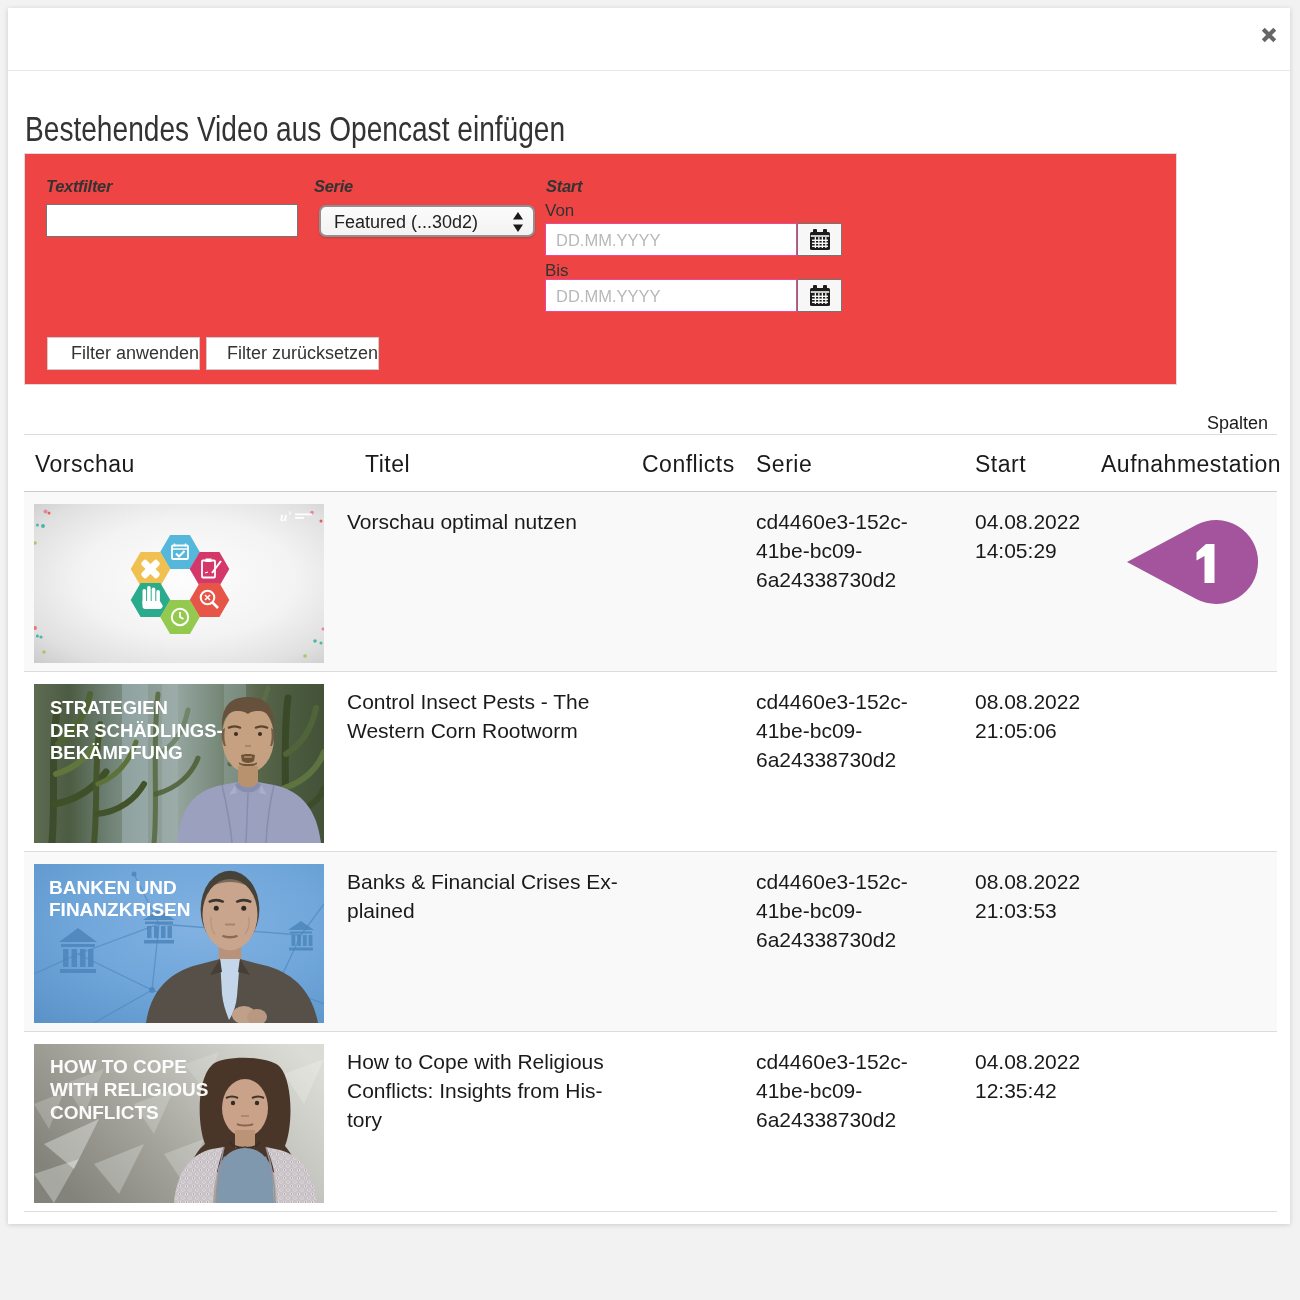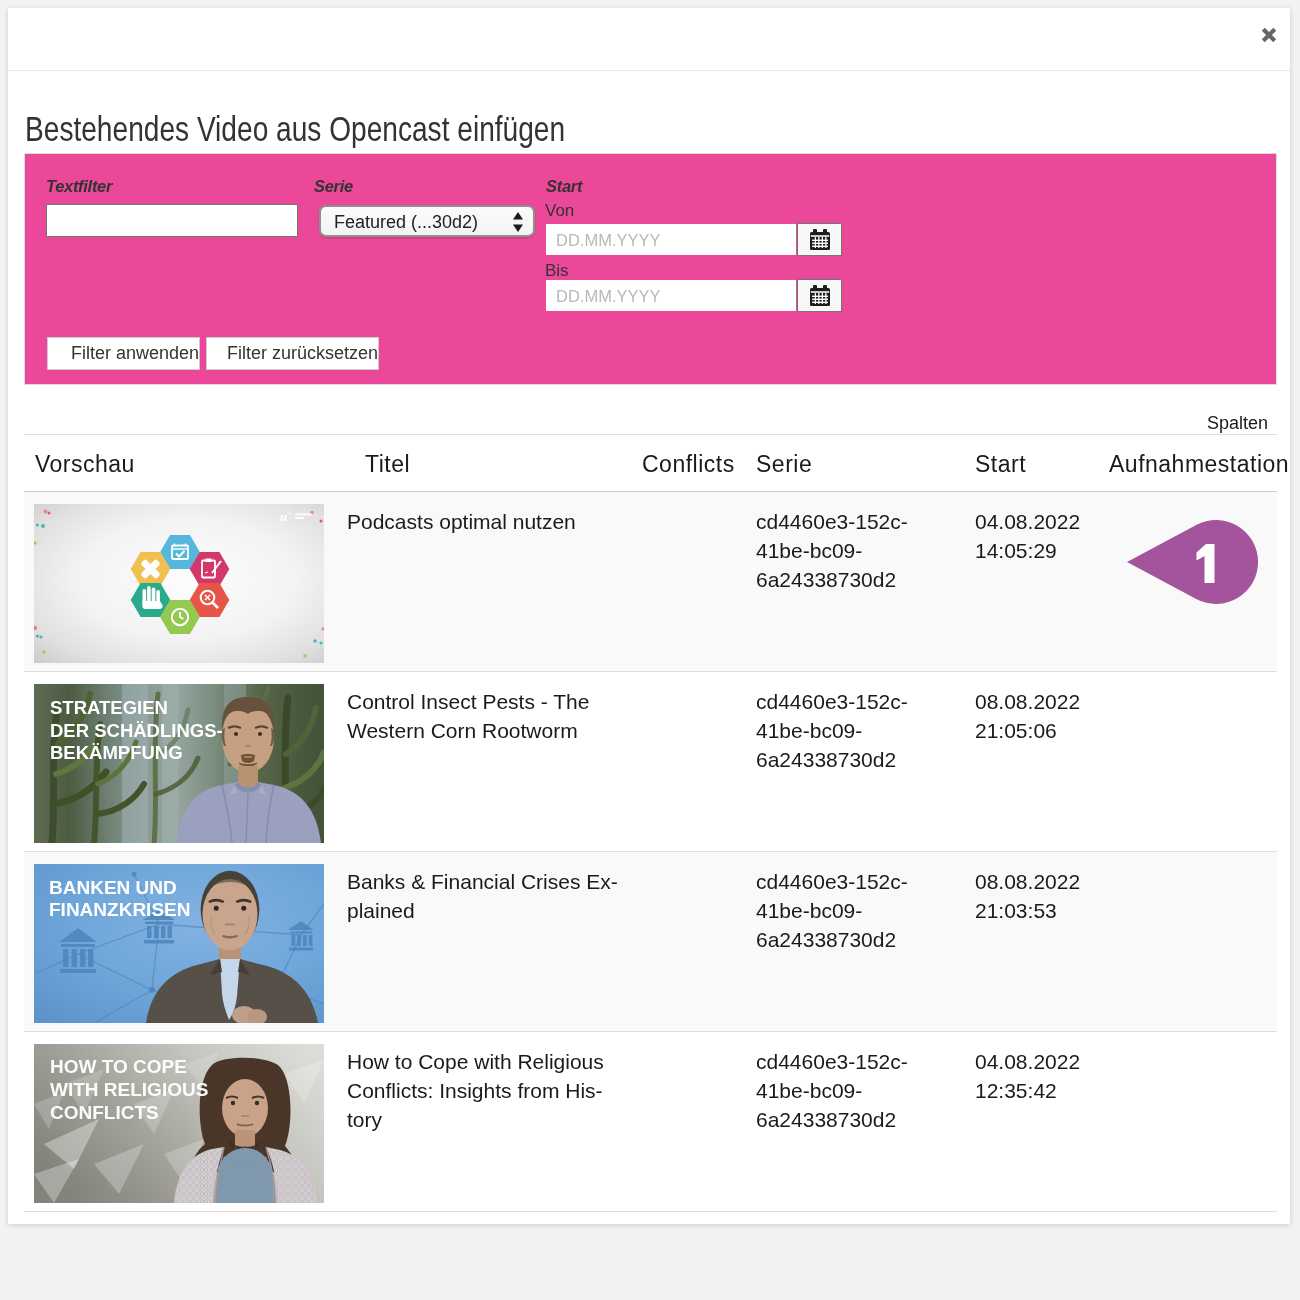--- a/index.html
+++ b/index.html
@@ -2,21 +2,21 @@
 <html lang="de"><head>
 <meta charset="utf-8">
 <style>
 * { margin:0; padding:0; box-sizing:border-box; }
 html,body { width:1300px; height:1300px; background:#f2f2f2; font-family:"Liberation Sans", sans-serif; }
 .page { position:relative; width:1300px; height:1300px; background:#f2f2f2; overflow:hidden; }
 .modal { position:absolute; left:8px; top:8px; width:1282px; height:1216px; background:#fff; box-shadow:0 1px 5px rgba(0,0,0,0.16); }
 .mhead { position:absolute; left:0; top:0; width:100%; height:63px; border-bottom:1px solid #e8e8e8; }
 .closex { position:absolute; left:1252px; top:18px; width:18px; height:18px; }
 h1.title { position:absolute; left:17px; top:102px; font-size:35px; font-weight:400; color:#333; line-height:38px; transform:scaleX(0.803); transform-origin:left top; white-space:nowrap; }
-.fpanel { position:absolute; left:16px; top:145px; width:1253px; height:232px; border:1px solid #ddd; background:#ec4899; }
+.fpanel { position:absolute; left:16px; top:145px; width:1153px; height:232px; border:1px solid #ddd; background:#ef4444; }
 .flabel { position:absolute; font-style:italic; font-size:16.5px; font-weight:600; color:#333; line-height:20px; letter-spacing:-0.3px; }
 .slabel { position:absolute; font-size:17px; color:#333; line-height:20px; }
 .tinput { position:absolute; border:1px solid #757575; background:#fff; }
 .selectbox { position:absolute; left:294px; top:51px; width:216px; height:32px; border:2px solid #909090; border-radius:7px; background:linear-gradient(#fbfbfb,#f3f3f3); box-shadow:0 1px 2px rgba(0,0,0,0.18); }
 .selectbox .stext { position:absolute; left:13px; top:5px; font-size:18px; color:#222; line-height:21px; }
 .selectbox svg { position:absolute; right:9px; top:6px; }
 .dwrap { position:absolute; width:297px; height:33px; }
 .dinput { position:absolute; left:0; top:0; width:252px; height:33px; border:1px solid #ec4899; background:#fff; }
 .dinput .ph { position:absolute; left:10px; top:7px; font-size:16.5px; color:#b8b8b8; }
 .dbtn { position:absolute; right:0; top:0; width:45px; height:33px; border:1px solid #757575; background:#f7f7f7; }
@@ -109,21 +109,21 @@
       <div class="fbtn" style="left:181px; top:183px; width:173px;">Filter zurücksetzen</div>
     </div>
     <div class="spalten">Spalten</div>
     <div class="tbl">
       <div class="thead">
         <div class="th" style="left:11px;">Vorschau</div>
         <div class="th" style="left:323px;margin-left:18px;">Titel</div>
         <div class="th" style="left:618px;">Conflicts</div>
         <div class="th" style="left:732px;">Serie</div>
         <div class="th" style="left:951px;">Start</div>
-        <div class="th" style="left:1077px;margin-left:8px;">Aufnahmestation</div>
+        <div class="th" style="left:1077px;">Aufnahmestation</div>
       </div>
       <div class="row odd">
         <svg class="thumb" viewBox="0 0 290 159">
           <defs>
             <radialGradient id="t1bg" cx="0.53" cy="0.47" r="0.75">
               <stop offset="0" stop-color="#fdfdfd"></stop>
                 <stop offset="0.5" stop-color="#f3f3f3"></stop>
                 <stop offset="0.8" stop-color="#e0e0e0"></stop>
                 <stop offset="1" stop-color="#cbcbcb"></stop>
             </radialGradient>
@@ -183,21 +183,21 @@
             <circle cx="146" cy="113" r="8.2"></circle>
             <path d="M146,108 v5 l3.5,2" stroke-width="1.8"></path>
           </g>
           <g fill="#fff">
             <text x="246" y="17" font-size="13" font-style="italic" font-family="Liberation Serif, serif" font-weight="bold">u</text>
             <text x="254.5" y="11" font-size="6" font-style="italic" font-family="Liberation Serif, serif">b</text>
             <rect x="261" y="9.5" width="17" height="1.8" opacity="0.9"></rect>
             <rect x="261" y="13" width="9" height="1.8" opacity="0.9"></rect>
           </g>
         </svg>
-        <div class="cell c-title">Podcasts optimal nutzen</div>
+        <div class="cell c-title">Vorschau optimal nutzen</div>
         <div class="cell c-serie">cd4460e3-152c-41be-bc09-6a24338730d2</div>
         <div class="cell c-start">04.08.2022 14:05:29</div>
         <svg class="marker" width="141" height="92" viewBox="0 0 141 92">
           <path d="M2,46 L71.2,9 A42,42 0 1 1 71.2,83 Z" fill="#a4549c"></path>
           <path d="M89.5,28 L89.5,67 L79.5,67 L79.5,40 L71.5,44.5 L71.5,36.5 L81,28 Z" fill="#fff"></path>
         </svg>
       </div>
       <div class="row even">
         <svg class="thumb" viewBox="0 0 290 159">
           <defs>

